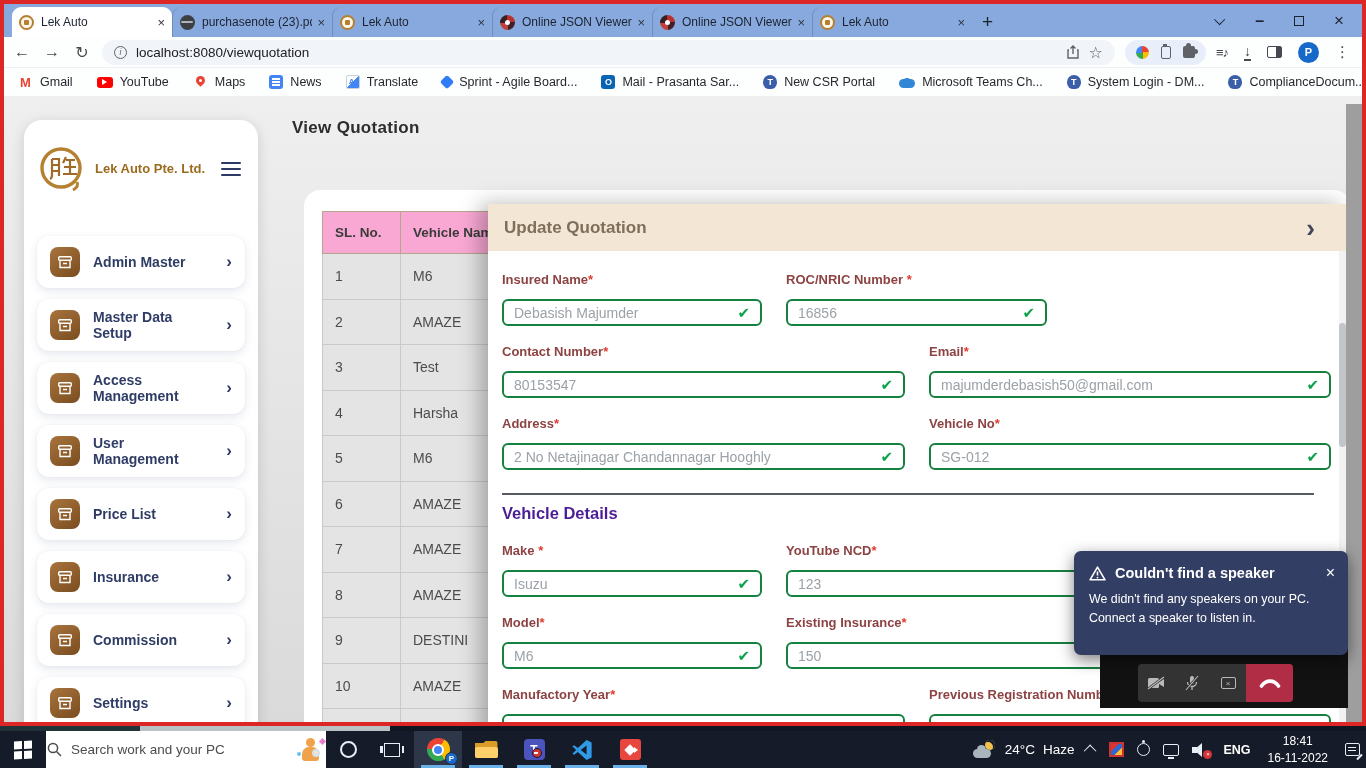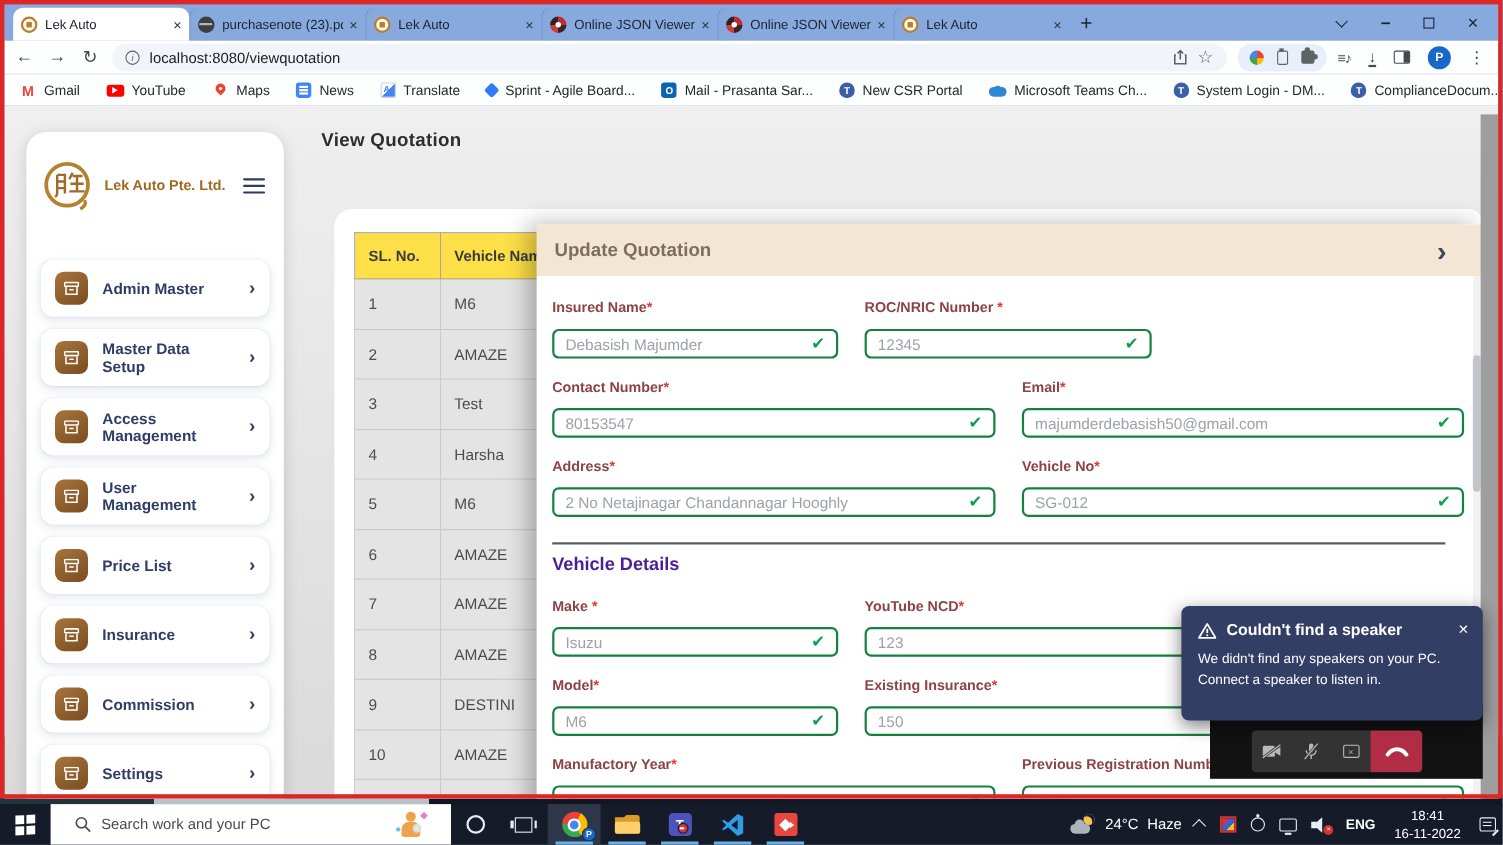--- a/index.html
+++ b/index.html
@@ -81,21 +81,21 @@
 .hamb span{height:2.5px;background:#2d3a66;border-radius:2px;}
 .menu{margin-top:42px;display:flex;flex-direction:column;gap:11px;}
 .mitem{height:52px;background:#fff;border-radius:12px;box-shadow:0 3px 9px rgba(50,70,120,.13),0 0 2px rgba(0,0,0,.05);display:flex;align-items:center;padding:0 13px;gap:13px;}
 .micon{width:30px;height:30px;border-radius:8px;background:linear-gradient(145deg,#a8743d,#7a4c1f);display:flex;align-items:center;justify-content:center;flex:none;}
 .mlabel{font-size:14px;font-weight:600;color:#2f3d66;flex:1;}
 .mchev{font-size:17px;font-weight:700;color:#2f3d66;}
 
 .page-title{position:absolute;left:288px;top:22px;font-size:17px;font-weight:700;color:#2d2d2d;letter-spacing:.3px;}
 .table-card{position:absolute;left:300px;top:94px;width:1046px;bottom:0;background:#fff;border-radius:16px 16px 0 0;padding:21px 0 0 18px;}
 table{border-collapse:collapse;}
-th{background:#fde047;height:42px;font-size:13.5px;font-weight:700;color:#3b3b3b;text-align:left;padding-left:12px;border:1px solid #b5a48e;}
+th{background:#f9a8d4;height:42px;font-size:13.5px;font-weight:700;color:#3b3b3b;text-align:left;padding-left:12px;border:1px solid #b5a48e;}
 td{height:45.5px;background:#e4e4e4;font-size:14px;color:#4c4c4c;padding-left:12px;border:1px solid #c9c9c9;}
 .colA{width:78px;}.colB{width:310px;}
 
 .drawer{position:absolute;left:484px;top:108px;width:859px;height:618px;background:#fff;box-shadow:-8px 0 20px rgba(0,0,0,.28);z-index:5;}
 .dhead{height:47px;background:#f4e6d4;display:flex;align-items:center;padding:0 16px;}
 .dtitle{font-size:17px;font-weight:700;color:#7e6e5c;}
 .dchev{margin-left:auto;margin-right:16px;font-size:26px;font-weight:700;color:#41465a;line-height:1;}
 .dbody{position:relative;height:571px;background:#fff;}
 .cell{position:absolute;}
 .flabel{font-size:13px;font-weight:700;color:#8d4343;}
@@ -116,21 +116,21 @@
 .note-body{font-size:12.4px;line-height:1.5;margin-top:8px;}
 .note-pill{position:absolute;left:1138px;top:664px;height:38px;display:flex;background:#333;border-radius:4px;overflow:hidden;z-index:22;}
 .nbtn{width:36px;display:flex;align-items:center;justify-content:center;color:#b9b9b9;}
 .nbtn.red{width:47px;background:#b02d45;color:#fff;}
 .sharex{width:15px;height:12px;border:1.6px solid #b9b9b9;border-radius:2px;font-size:8px;display:flex;align-items:center;justify-content:center;color:#b9b9b9;}
 
 .taskbar{position:absolute;left:0;top:731px;width:1366px;height:37px;background:#151b29;display:flex;align-items:center;z-index:50;color:#fff;}
 .tb-start{width:46px;height:37px;display:flex;align-items:center;justify-content:center;}
 .winlogo{display:grid;grid-template-columns:8px 8px;grid-gap:1.5px;transform:skewY(-3deg);}
 .winlogo span{width:8px;height:8px;background:#fff;}
-.tb-search{width:364px;height:37px;background:#fff;display:flex;align-items:center;padding:0 22px;gap:9px;color:#4c4c4c;}
+.tb-search{width:280px;height:37px;background:#fff;display:flex;align-items:center;padding:0 1px;gap:9px;color:#4c4c4c;}
 .srch-text{font-size:13.5px;flex:1;}
 .srch-art{width:30px;height:28px;position:relative;}
 .srch-head{position:absolute;left:11px;top:2px;width:9px;height:9px;border-radius:50%;background:#f0a24b;}
 .srch-body{position:absolute;left:7px;top:11px;width:17px;height:14px;border-radius:7px 7px 3px 3px;background:#f0a24b;}
 .srch-mag{position:absolute;left:17px;top:13px;width:8px;height:8px;border:2px solid #cfe3ef;border-radius:50%;background:rgba(255,255,255,.7);}
 .srch-spark{position:absolute;right:0;top:3px;width:5px;height:5px;background:#e77fd0;transform:rotate(45deg);}
 .srch-dot{position:absolute;left:2px;top:16px;width:4px;height:4px;border-radius:50%;background:#62c4e8;}
 .tb-ico{width:44px;height:37px;display:flex;align-items:center;justify-content:center;}
 .cortana{width:17px;height:17px;border:2px solid #e8eef5;border-radius:50%;}
 .taskview{width:16px;height:14px;border:1.6px solid #e8eef5;position:relative;}
@@ -511,21 +511,21 @@
         <div class="cell" style="left:14px;top:21px;width:260px">
           <div class="flabel"><span>Insured Name</span><span class="star">*</span></div>
           <div class="fbox">
               <span>Debasish Majumder</span>
               <span class="check">✔</span>
             </div>
         </div>
         <div class="cell" style="left:298px;top:21px;width:261px">
           <div class="flabel"><span>ROC/NRIC Number </span><span class="star">*</span></div>
           <div class="fbox">
-              <span>12345</span>
+              <span>16856</span>
               <span class="check">✔</span>
             </div>
         </div>
         <div class="cell" style="left:14px;top:93px;width:403px">
           <div class="flabel"><span>Contact Number</span><span class="star">*</span></div>
           <div class="fbox">
               <span>80153547</span>
               <span class="check">✔</span>
             </div>
         </div>

